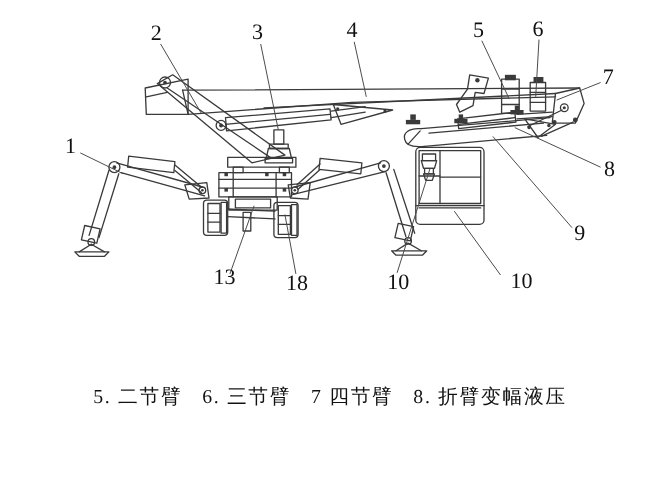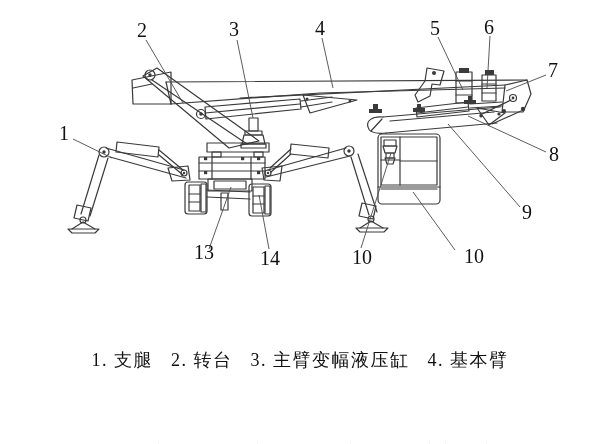--- a/index.html
+++ b/index.html
@@ -227,25 +227,24 @@
     <div class="callout" style="left:142px;top:30px">2</div>
     <div class="callout" style="left:234px;top:29px">3</div>
     <div class="callout" style="left:320px;top:28px">4</div>
     <div class="callout" style="left:435px;top:28px">5</div>
     <div class="callout" style="left:489px;top:27px">6</div>
     <div class="callout" style="left:553px;top:70px">7</div>
     <div class="callout" style="left:554px;top:154px">8</div>
     <div class="callout" style="left:527px;top:212px">9</div>
     <div class="callout" style="left:474px;top:256px">10</div>
     <div class="callout" style="left:362px;top:257px">10</div>
-    <div class="callout" style="left:270px;top:258px">14</div>
+    <div class="callout" style="left:270px;top:258px">18</div>
     <div class="callout" style="left:204px;top:252px">13</div>
   </div>
 
   <div class="legend">
-    <div class="lline">1. 支腿   2. 转台   3. 主臂变幅液压缸   4. 基本臂</div>
     <div class="lline">5. 二节臂   6. 三节臂   7 四节臂   8. 折臂变幅液压</div>
     
     
     
   </div>
 
 </div>
 
 </body></html>

